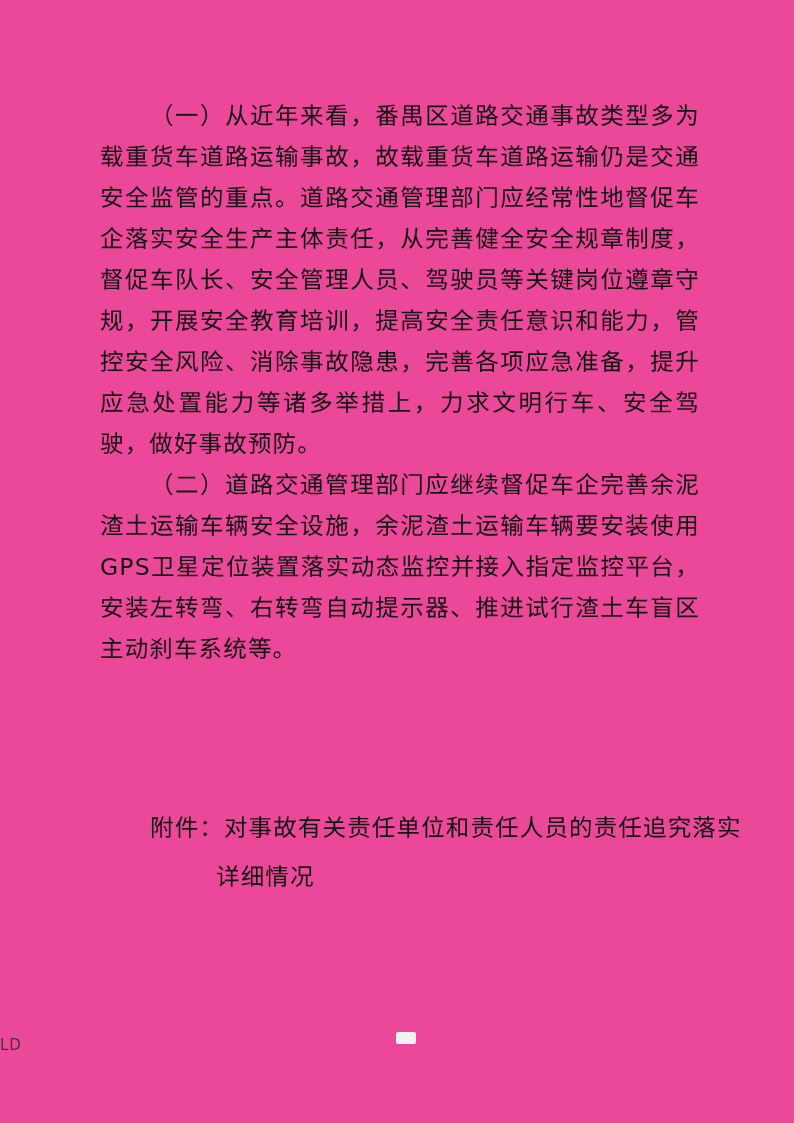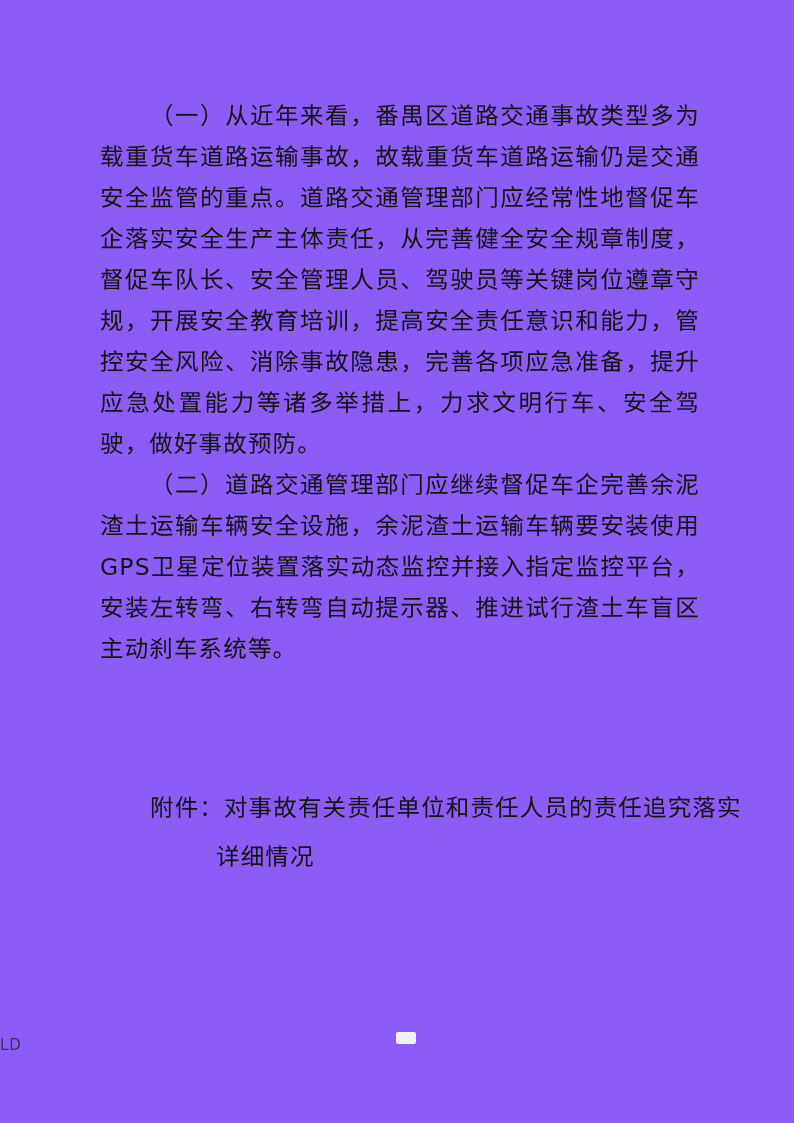--- a/index.html
+++ b/index.html
@@ -6,21 +6,21 @@
   html, body {
     margin: 0;
     padding: 0;
     background: #ffffff;
   }
 
   .page {
     position: relative;
     width: 794px;
     height: 1123px;
-    background: #8b5cf6;
+    background: #ec4899;
     margin: 0 auto;
     overflow: hidden;
     font-family: "DejaVu Sans", "Liberation Sans", sans-serif;
     color: #121212;
     -webkit-font-smoothing: none;
   }
 
   
   .doc-body {
     position: absolute;
@@ -44,21 +44,21 @@
   }
 
   .para + .para {
     margin-top: 0px;
   }
 
   
   .attachment {
     position: absolute;
     left: 100px;
-    top: 788px;
+    top: 808px;
     width: 620px;
   }
 
   .attachment-line {
     margin: 0;
     font-size: 23.5px;
     line-height: 41px;
     letter-spacing: 1.15px;
     color: #141414;
     white-space: nowrap;

